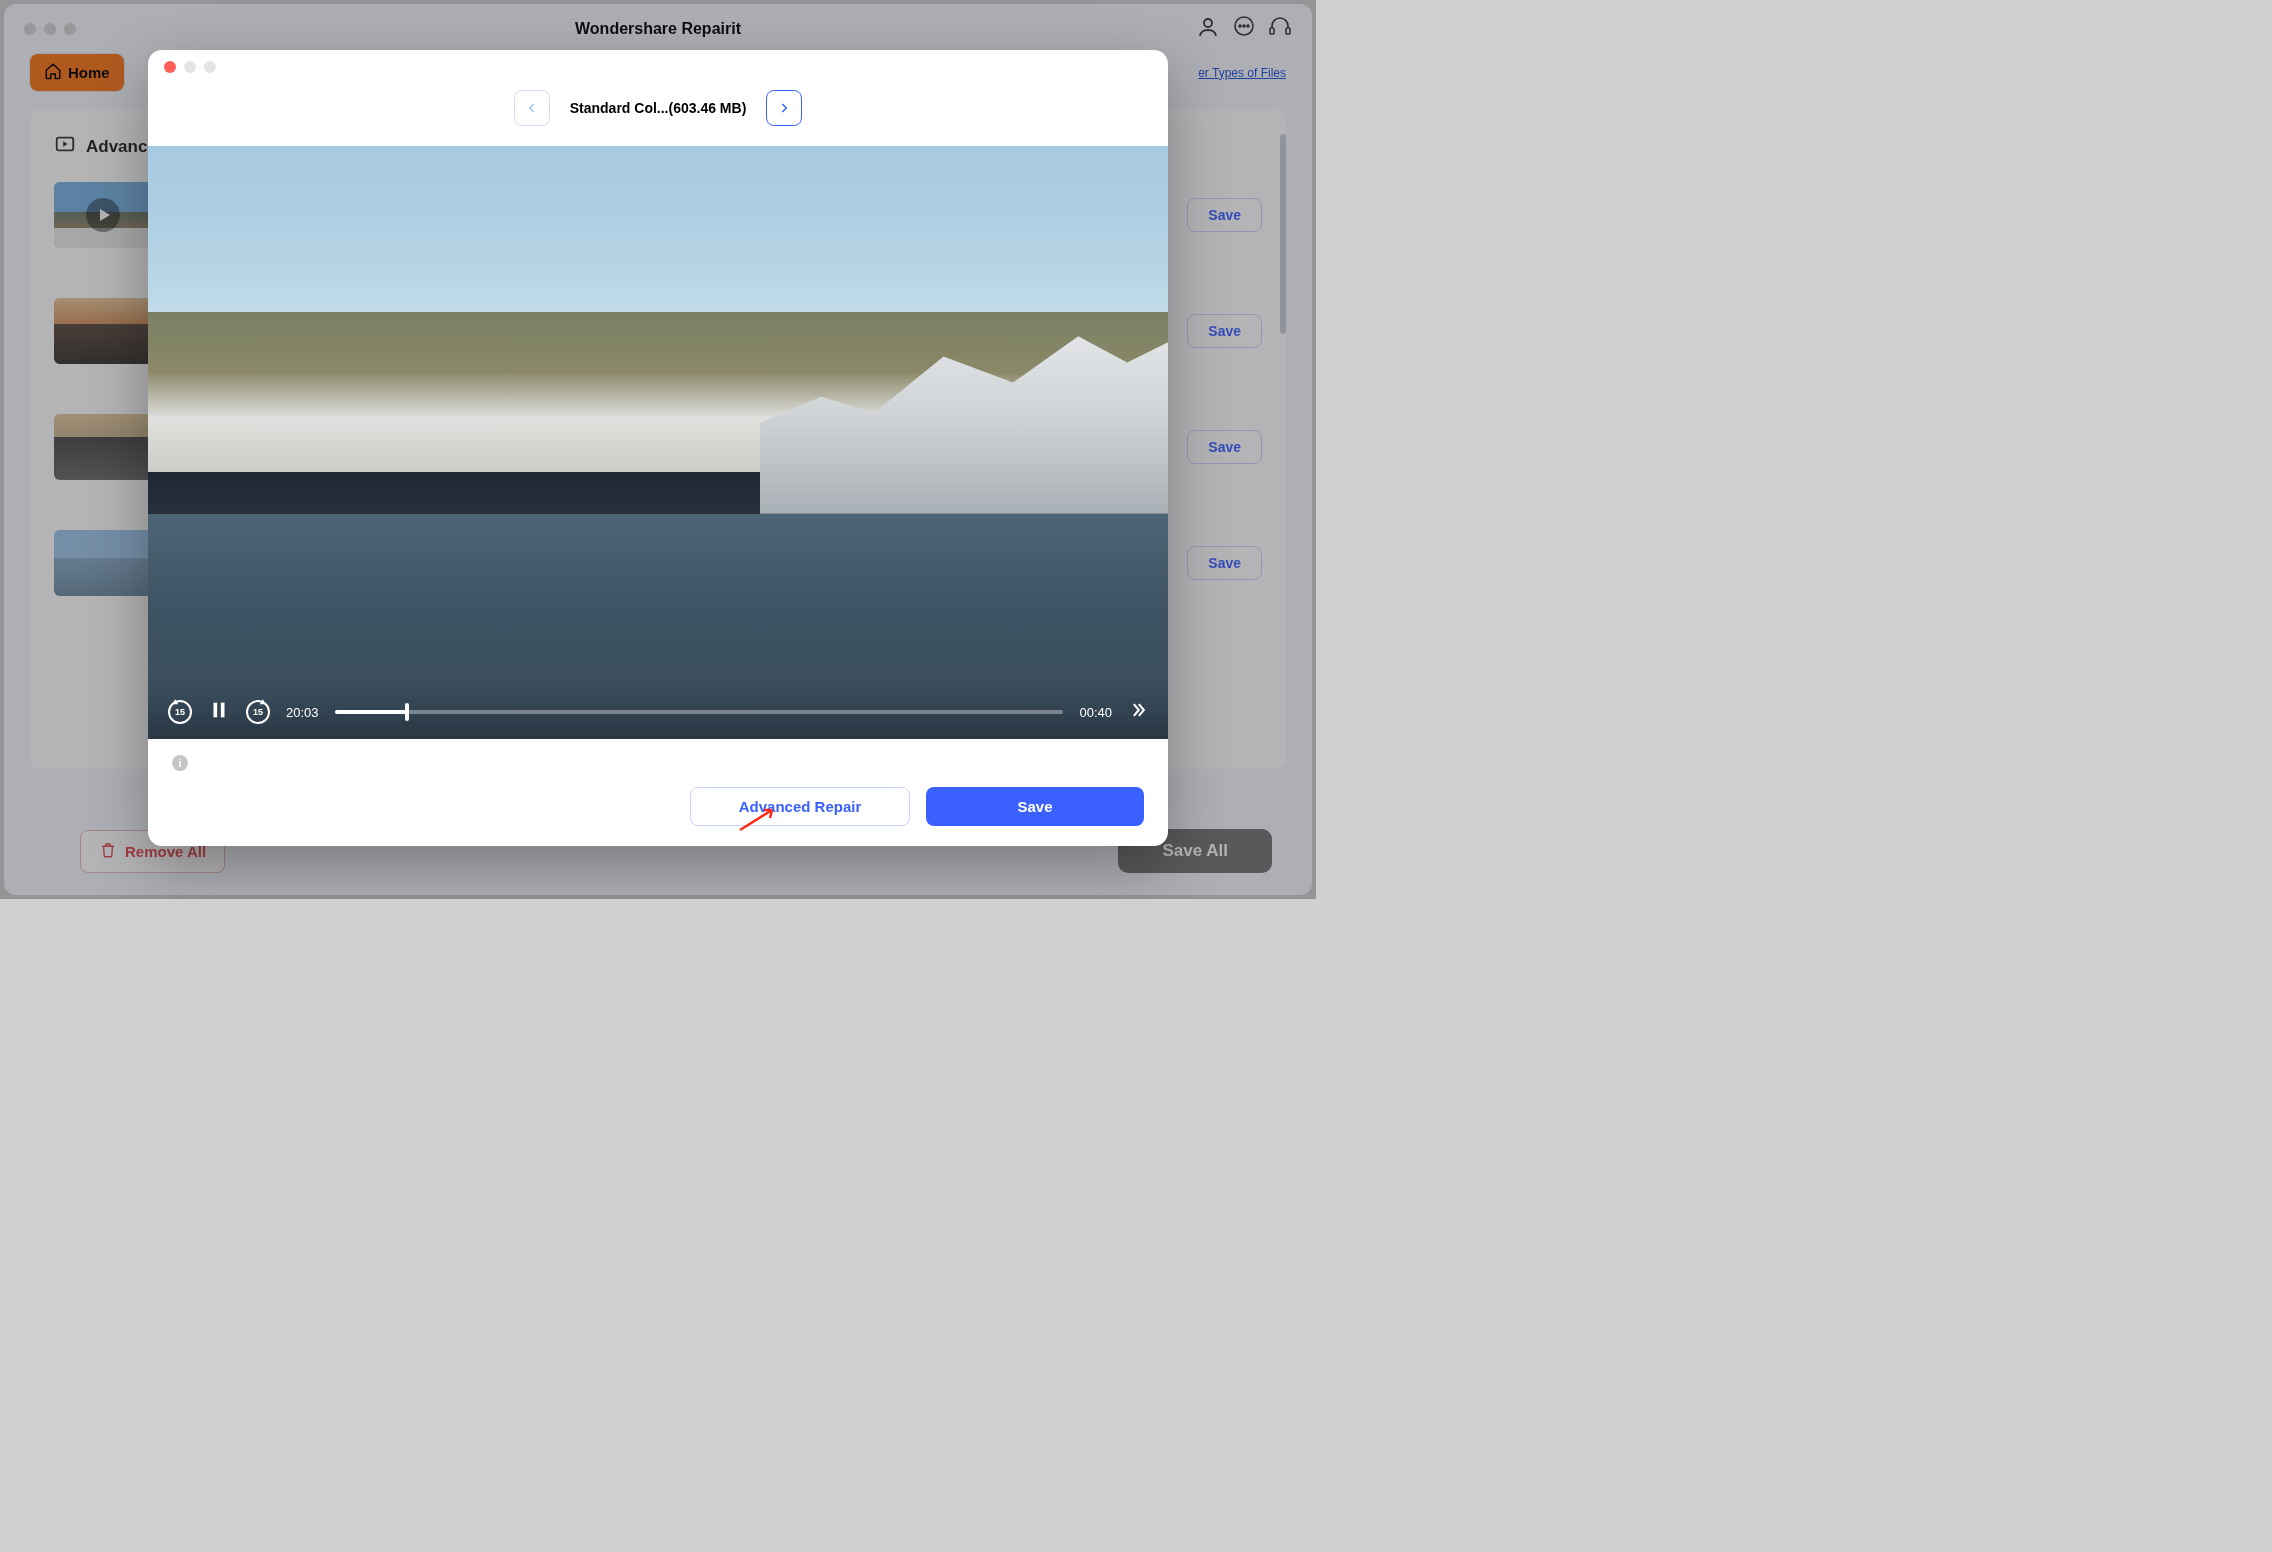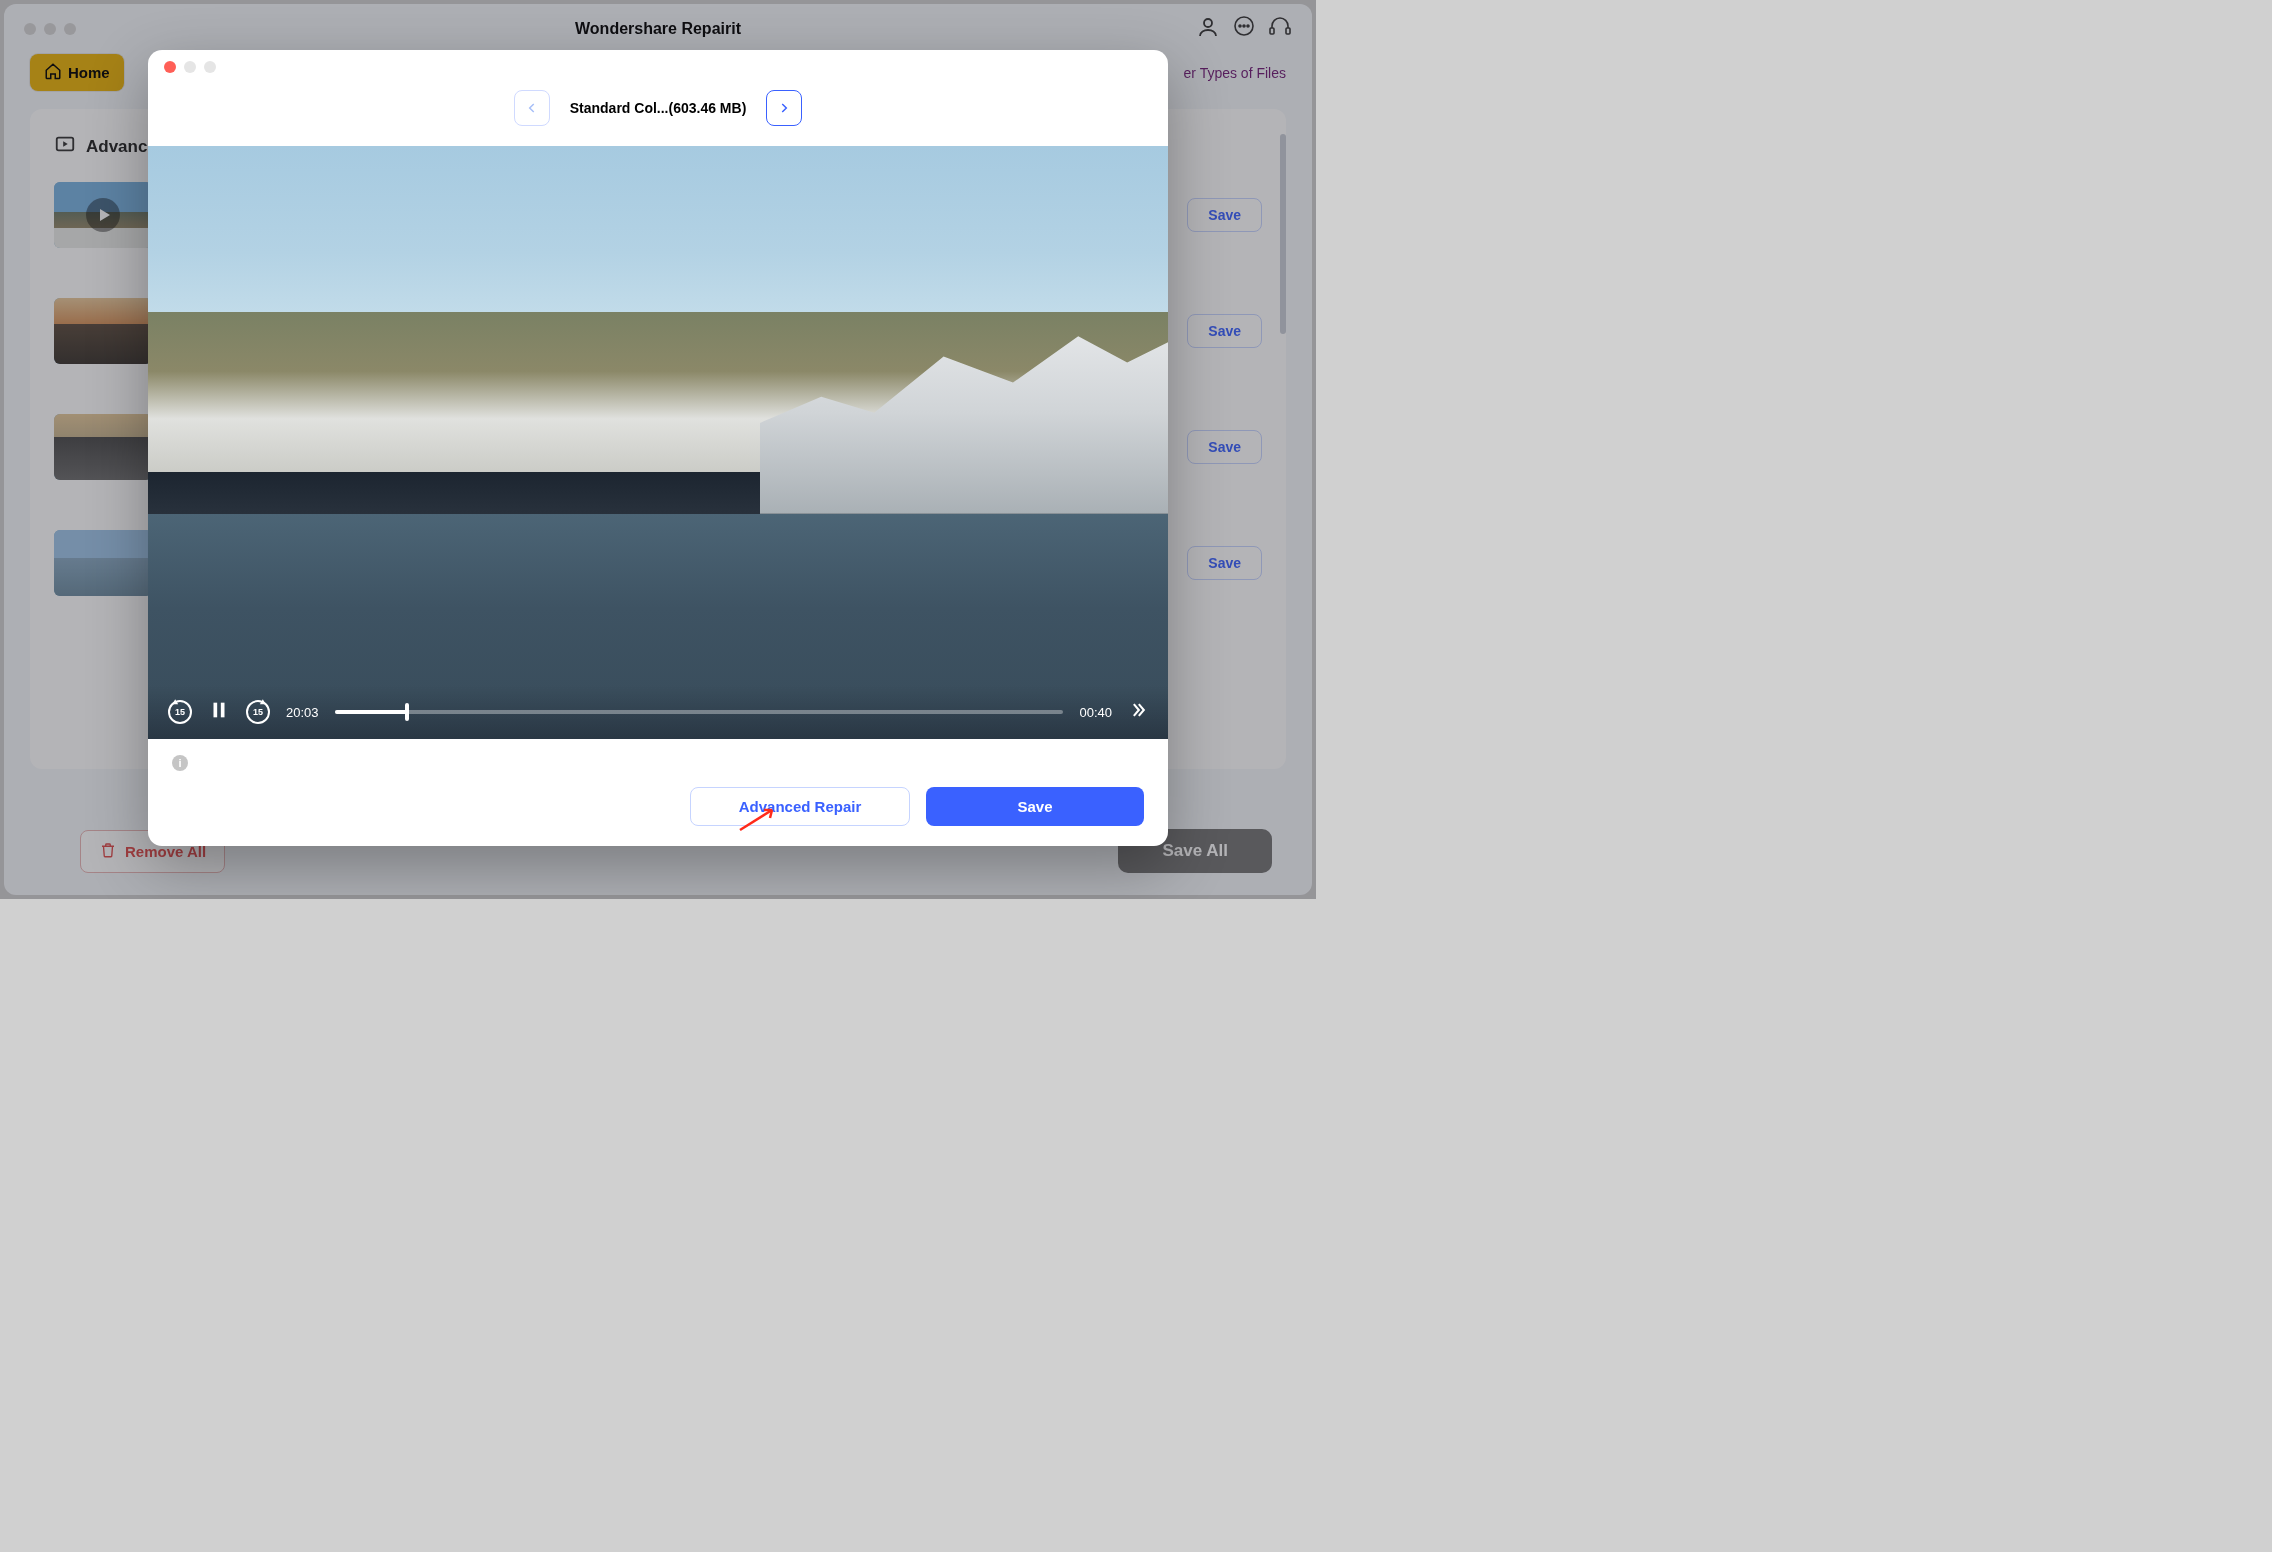--- a/index.html
+++ b/index.html
@@ -8,22 +8,22 @@
 
 .bg-window { position: absolute; top: 4px; left: 4px; width: 1308px; height: 891px; background: #f5f7fb; border-radius: 12px; overflow: hidden; }
 .bg-titlebar { height: 50px; display: flex; align-items: center; padding: 16px 20px; position: relative; }
 .traffic-lights { display: flex; gap: 8px; }
 .traffic-light { width: 12px; height: 12px; border-radius: 50%; background: #d5d5d5; }
 .bg-title { position: absolute; left: 50%; transform: translateX(-50%); font-size: 16px; font-weight: 600; color: #000; }
 .bg-header-icons { position: absolute; right: 20px; display: flex; gap: 12px; }
 .bg-header-icons svg { width: 24px; height: 24px; }
 
 .bg-toolbar { display: flex; align-items: center; padding: 0 26px 18px 26px; }
-.home-btn { display: flex; align-items: center; gap: 6px; background: #eab308; border: none; padding: 8px 14px; border-radius: 8px; font-size: 15px; font-weight: 600; color: #000; box-shadow: 0 0 0 1px #e5e5e5; justify-content: flex-end; }
-.other-types { margin-left: auto; color: #701a75; font-size: 14px; }
+.home-btn { display: flex; align-items: center; gap: 6px; background: #f97316; border: none; padding: 8px 14px; border-radius: 8px; font-size: 15px; font-weight: 600; color: #000; box-shadow: 0 0 0 1px #e5e5e5; justify-content: flex-end; }
+.other-types { margin-left: auto; color: #1d4ed8; font-size: 12px; text-decoration: underline; }
 
 .bg-content { background: #fff; margin: 0 26px 20px 26px; border-radius: 12px; padding: 24px; height: 660px; }
 .bg-section-header { display: flex; align-items: center; gap: 10px; font-size: 17px; font-weight: 600; color: #222; margin-bottom: 22px; }
 .bg-file-list { display: flex; flex-direction: column; gap: 50px; }
 .bg-file-row { display: flex; align-items: center; gap: 16px; position: relative; }
 .bg-thumb { width: 98px; height: 66px; border-radius: 6px; background: #8ab5d1; position: relative; overflow: hidden; }
 .bg-thumb .gradient { position: absolute; inset: 0; }
 .bg-thumb.t1 .gradient { background: linear-gradient(180deg, #79b2e1 0%, #79b2e1 45%, #6c7966 45%, #948768 70%, #eaece8 70%); }
 .bg-thumb.t2 .gradient { background: linear-gradient(180deg, #e8c89a 0%, #d6925a 40%, #5a4a3c 40%, #3a342e 100%); }
 .bg-thumb.t3 .gradient { background: linear-gradient(180deg, #e3c798 0%, #c8b58f 35%, #4a4a4a 35%, #6b6b6b 100%); }

